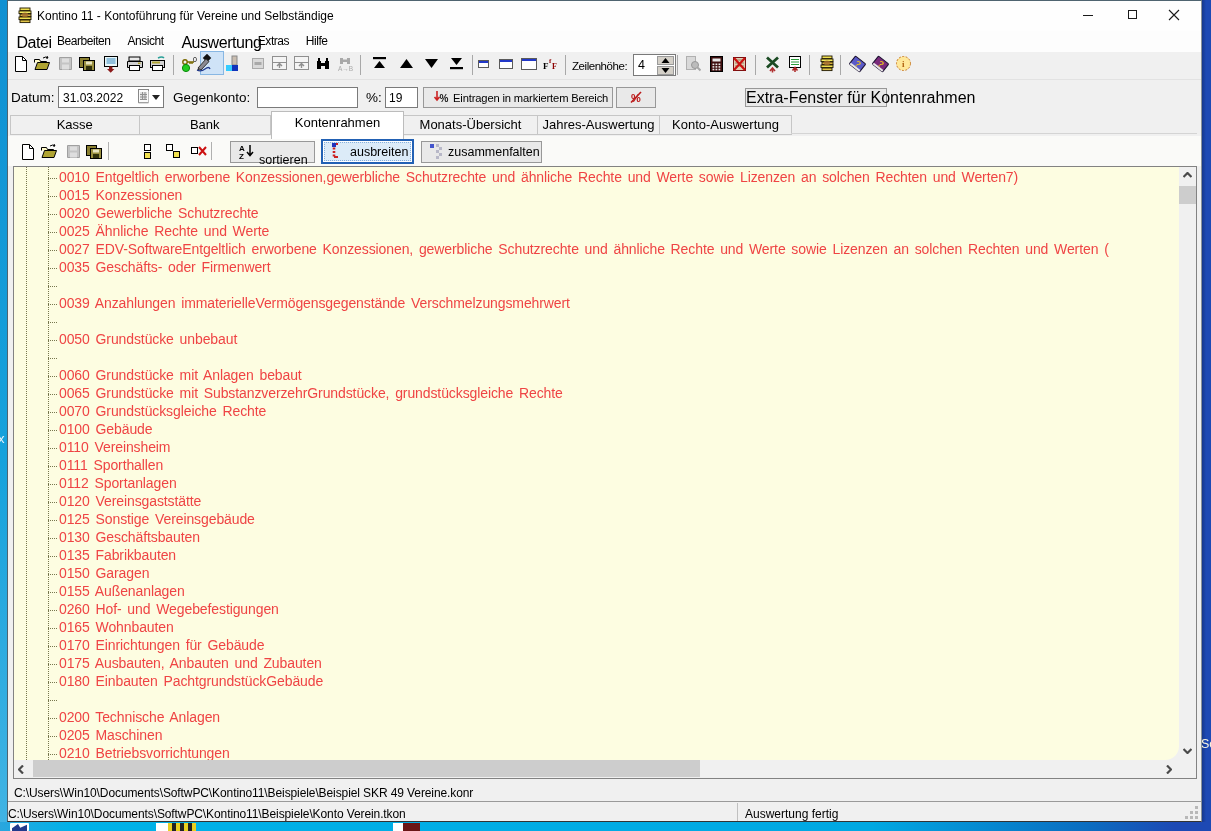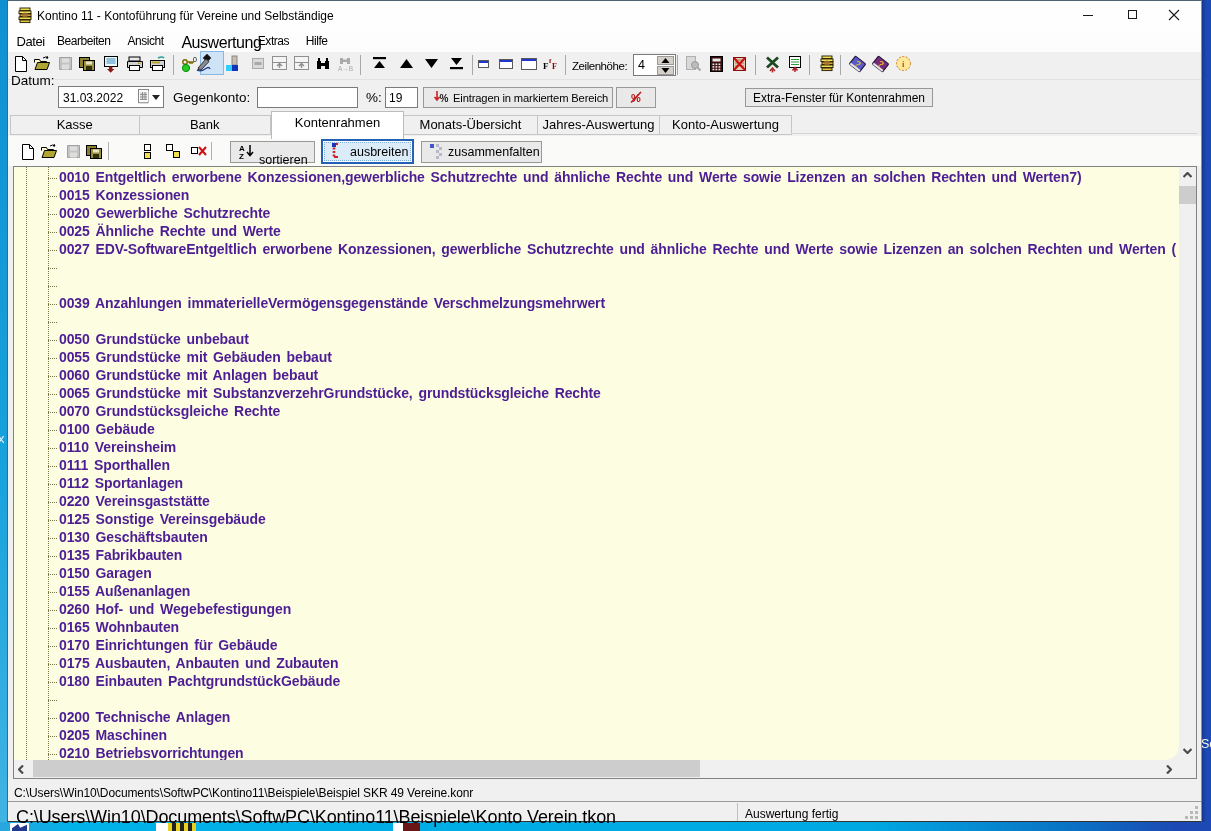--- a/index.html
+++ b/index.html
@@ -4,21 +4,21 @@
 *{margin:0;padding:0;box-sizing:border-box}
 html,body{width:1211px;height:831px;overflow:hidden}
 body{font-family:"Liberation Sans",sans-serif;position:relative;background:#1c40a6;-webkit-font-smoothing:antialiased}
 .abs{position:absolute}
 .lbl{position:absolute;font-size:13px;color:#000;white-space:nowrap}
 .sep1{position:absolute;width:1px;height:20px;background:#a8a8a8;top:54px}
 .sep2{position:absolute;width:1px;height:18px;background:#b0b0b0;top:141px}
 .field{position:absolute;background:#fff;border:1px solid #7a7a7a;font-size:13px;color:#000}
 .btn{position:absolute;background:#e9e9e9;border:1px solid #989898;font-size:13px;color:#000;text-align:center}
 .tab{position:absolute;top:114px;height:20px;background:#f0f0f0;border:1px solid #c6c6c6;font-size:13px;color:#000;text-align:center;line-height:18px}
-.row{position:absolute;left:45px;height:18px;line-height:17px;font-size:14px;font-weight:bold;color:#4c1d95;white-space:nowrap;letter-spacing:-0.1px;word-spacing:2px}
+.row{position:absolute;left:45px;height:18px;line-height:17px;font-size:14px;font-weight:normal;color:#ef4444;white-space:nowrap;letter-spacing:-0.1px;word-spacing:2px}
 .hdot{position:absolute;height:1px;background-image:repeating-linear-gradient(to right,#77774e 0 1px,transparent 1px 2px)}
 .vdot{position:absolute;width:1px;background-image:repeating-linear-gradient(to bottom,#77774e 0 1px,transparent 1px 2px)}
 
 </style></head><body>
 <div class="abs" style="left:0;top:0;width:8px;height:831px;background:linear-gradient(#1090d2,#16a2dc 55%,#42b4e4)"></div>
 <div class="abs" style="left:1202px;top:0;width:9px;height:831px;background:linear-gradient(90deg,#16388c,#1d49b4 45%)"></div>
 <div class="abs" style="left:0;top:822px;width:1211px;height:9px;background:linear-gradient(90deg,#2aa6de 0,#00b2e8 6%,#00a8e2 72%,#0b6cc0 90%,#1d49b4 97%)"></div>
 <div class="abs" style="left:10px;top:823px;width:19px;height:8px;background:#fff;border-radius:1px"></div>
 <div class="abs" style="left:12px;top:824px;width:15px;height:7px;background:#223a8c;clip-path:polygon(0 60%,40% 0,55% 55%,100% 10%,100% 100%,0 100%)"></div>
 <div class="abs" style="left:156px;top:823px;width:12px;height:8px;background:#fff"></div>
@@ -43,21 +43,21 @@
         <ellipse cx="8" cy="8" rx="3.2" ry="2.4" fill="#a87030" opacity="0.8"></ellipse>
       </g>
     </svg>
 <div class="lbl" style="left:29px;top:8px;font-size:12px">Kontino 11 - Kontoführung für Vereine und Selbständige</div>
 <div class="abs" style="left:1075px;top:14px;width:10px;height:1px;background:#1a1a1a"></div>
 <div class="abs" style="left:1120px;top:9px;width:9px;height:9px;border:1px solid #1a1a1a"></div>
 <svg style="position:absolute;left:1160px;top:8px" width="12" height="12" viewBox="0 0 12 12">
       <path d="M1 1 L11 11 M11 1 L1 11" stroke="#1a1a1a" stroke-width="1.1"></path>
     </svg>
 <div class="abs" style="left:0;top:30px;width:1193px;height:21px;background:#fdfdfd"></div>
-<div class="lbl" style="left:8.5px;top:33px;font-size:13px;letter-spacing:-0.45px">Datei</div>
+<div class="lbl" style="left:8.5px;top:33px;font-size:16px;letter-spacing:-0.45px">Datei</div>
 <div class="lbl" style="left:49px;top:33px;font-size:12px;letter-spacing:-0.45px">Bearbeiten</div>
 <div class="lbl" style="left:119.4px;top:33px;font-size:12px;letter-spacing:-0.45px">Ansicht</div>
 <div class="lbl" style="left:173.4px;top:33px;font-size:16px;letter-spacing:-0.45px">Auswertung</div>
 <div class="lbl" style="left:249.8px;top:33px;font-size:12px;letter-spacing:-0.45px">Extras</div>
 <div class="lbl" style="left:297.8px;top:33px;font-size:12px;letter-spacing:-0.45px">Hilfe</div>
 <div class="abs" style="left:0;top:51px;width:1193px;height:28px;background:#f0f0f0;border-bottom:1px solid #e2e2e2"></div>
 <svg style="position:absolute;left:5px;top:54px" width="17" height="18" viewBox="0 0 17 18">
       <path d="M2.5 1.5 h7 l4 4 v11 h-11 z" fill="#fff" stroke="#000"></path>
       <path d="M9.5 1.5 v4 h4" fill="none" stroke="#000"></path>
     </svg>
@@ -242,21 +242,21 @@
 <div class="field" style="left:625px;top:53px;width:43px;height:22px"></div>
 <div class="lbl" style="left:630px;top:57px;font-size:12.5px">4</div>
 <div class="abs" style="left:649px;top:55px;width:17px;height:9px;background:#d4d0c8;border:1px solid #9a9a9a"></div>
 <div class="abs" style="left:649px;top:65px;width:17px;height:9px;background:#d4d0c8;border:1px solid #9a9a9a"></div>
 <svg style="position:absolute;left:649px;top:55px" width="17" height="9" viewBox="0 0 17 9">
       <path d="M8.5 2 L12.5 7 h-8 z" fill="#000"></path>
     </svg>
 <svg style="position:absolute;left:649px;top:65px" width="17" height="9" viewBox="0 0 17 9">
       <path d="M8.5 7 L4.5 2 h8 z" fill="#000"></path>
     </svg>
-<div class="lbl" style="left:3px;top:72px;font-size:13.5px">Datum:</div>
+<div class="lbl" style="left:3px;top:89px;font-size:13.5px">Datum:</div>
 <div class="field" style="left:50px;top:85px;width:106px;height:22px"></div>
 <div class="lbl" style="left:55px;top:90px;font-size:12px">31.03.2022</div>
 <svg style="position:absolute;left:127px;top:87px" width="16" height="16" viewBox="0 0 16 16">
       <rect x="3.5" y="1.5" width="10" height="13" fill="#fbfbfb" stroke="#888"></rect>
       <rect x="5" y="4" width="7" height="8" fill="#e0e0e0"></rect>
       <path d="M5 6.5 h7 M5 9 h7 M5 11.5 h7 M7.5 4 v8 M10 4 v8" stroke="#909090" stroke-width="1"></path>
       <path d="M13.5 3 v12 h-10" stroke="#bbb" fill="none"></path>
     </svg>
 <svg style="position:absolute;left:143px;top:93px" width="10" height="7" viewBox="0 0 10 7">
       <path d="M1 1 L5 6 L9 1 z" fill="#222"></path>
@@ -270,21 +270,21 @@
 <svg style="position:absolute;left:425px;top:88px" width="22" height="16" viewBox="0 0 22 16">
       <path d="M4 2 v9 m-2.5 -3 l2.5 3 2.5 -3" fill="none" stroke="#cc2222" stroke-width="1.6"></path>
       <text x="6.5" y="13" font-size="10" font-weight="bold" fill="#1a1a1a">%</text>
     </svg>
 <div class="lbl" style="left:445px;top:91px;font-size:11.2px;letter-spacing:-0.15px">Eintragen in markiertem Bereich</div>
 <div class="btn" style="left:608px;top:86px;width:40px;height:21px"></div>
 <svg style="position:absolute;left:620px;top:88px" width="18" height="16" viewBox="0 0 18 16">
       <text x="3" y="13" font-size="11" font-weight="bold" fill="#bb1a1a">%</text>
       <path d="M3 13.5 L13 3" stroke="#bb1a1a" stroke-width="1.6"></path>
     </svg>
-<div class="btn" style="left:737px;top:87px;width:188px;height:19px;line-height:18px;font-size:12px;white-space:nowrap">Extra-Fenster für Kontenrahmen</div>
+<div class="btn" style="left:737px;top:87px;width:142px;height:19px;line-height:18px;font-size:16px;white-space:nowrap">Extra-Fenster für Kontenrahmen</div>
 <div class="tab" style="left:2px;width:129.5px;">Kasse</div>
 <div class="tab" style="left:131.5px;width:131.5px;border-left:none;">Bank</div>
 <div class="tab" style="left:263px;top:110px;height:28px;width:133px;background:#fff;border:1px solid #bcbcbc;border-bottom:none;line-height:21px;z-index:3">Kontenrahmen</div>
 <div class="tab" style="left:396px;width:134px;border-left:none;">Monats-Übersicht</div>
 <div class="tab" style="left:530px;width:122px;border-left:none;">Jahres-Auswertung</div>
 <div class="tab" style="left:652px;width:132px;border-left:none;">Konto-Auswertung</div>
 <div class="abs" style="left:783px;top:132px;width:406px;height:1px;background:#d4d4d4"></div>
 <div class="abs" style="left:0;top:135px;width:1193px;height:30px;background:#fafaf8"></div>
 <svg style="position:absolute;left:11.5px;top:142px" width="17" height="18" viewBox="0 0 17 18">
       <path d="M2.5 1.5 h7 l4 4 v11 h-11 z" fill="#fff" stroke="#000"></path>
@@ -354,44 +354,44 @@
 <div class="row" style="top:2px">0010 Entgeltlich erworbene Konzessionen,gewerbliche Schutzrechte und ähnliche Rechte und Werte sowie Lizenzen an solchen Rechten und Werten7)</div>
 <div class="hdot" style="left:34px;top:29px;width:10px"></div>
 <div class="row" style="top:20px">0015 Konzessionen</div>
 <div class="hdot" style="left:34px;top:47px;width:10px"></div>
 <div class="row" style="top:38px">0020 Gewerbliche Schutzrechte</div>
 <div class="hdot" style="left:34px;top:65px;width:10px"></div>
 <div class="row" style="top:56px">0025 Ähnliche Rechte und Werte</div>
 <div class="hdot" style="left:34px;top:83px;width:10px"></div>
 <div class="row" style="top:74px">0027 EDV-SoftwareEntgeltlich erworbene Konzessionen, gewerbliche Schutzrechte und ähnliche Rechte und Werte sowie Lizenzen an solchen Rechten und Werten (</div>
 <div class="hdot" style="left:34px;top:101px;width:10px"></div>
+<div class="row" style="top:92px">0035 Geschäfts- oder Firmenwert</div>
 <div class="hdot" style="left:34px;top:119px;width:10px"></div>
 <div class="hdot" style="left:34px;top:137px;width:10px"></div>
 <div class="row" style="top:128px">0039 Anzahlungen immaterielleVermögensgegenstände Verschmelzungsmehrwert</div>
 <div class="hdot" style="left:34px;top:155px;width:10px"></div>
 <div class="hdot" style="left:34px;top:173px;width:10px"></div>
 <div class="row" style="top:164px">0050 Grundstücke unbebaut</div>
 <div class="hdot" style="left:34px;top:191px;width:10px"></div>
-<div class="row" style="top:182px">0055 Grundstücke mit Gebäuden bebaut</div>
 <div class="hdot" style="left:34px;top:209px;width:10px"></div>
 <div class="row" style="top:200px">0060 Grundstücke mit Anlagen bebaut</div>
 <div class="hdot" style="left:34px;top:227px;width:10px"></div>
 <div class="row" style="top:218px">0065 Grundstücke mit SubstanzverzehrGrundstücke, grundstücksgleiche Rechte</div>
 <div class="hdot" style="left:34px;top:245px;width:10px"></div>
 <div class="row" style="top:236px">0070 Grundstücksgleiche Rechte</div>
 <div class="hdot" style="left:34px;top:263px;width:10px"></div>
 <div class="row" style="top:254px">0100 Gebäude</div>
 <div class="hdot" style="left:34px;top:281px;width:10px"></div>
 <div class="row" style="top:272px">0110 Vereinsheim</div>
 <div class="hdot" style="left:34px;top:299px;width:10px"></div>
 <div class="row" style="top:290px">0111 Sporthallen</div>
 <div class="hdot" style="left:34px;top:317px;width:10px"></div>
 <div class="row" style="top:308px">0112 Sportanlagen</div>
 <div class="hdot" style="left:34px;top:335px;width:10px"></div>
-<div class="row" style="top:326px">0220 Vereinsgaststätte</div>
+<div class="row" style="top:326px">0120 Vereinsgaststätte</div>
 <div class="hdot" style="left:34px;top:353px;width:10px"></div>
 <div class="row" style="top:344px">0125 Sonstige Vereinsgebäude</div>
 <div class="hdot" style="left:34px;top:371px;width:10px"></div>
 <div class="row" style="top:362px">0130 Geschäftsbauten</div>
 <div class="hdot" style="left:34px;top:389px;width:10px"></div>
 <div class="row" style="top:380px">0135 Fabrikbauten</div>
 <div class="hdot" style="left:34px;top:407px;width:10px"></div>
 <div class="row" style="top:398px">0150 Garagen</div>
 <div class="hdot" style="left:34px;top:425px;width:10px"></div>
 <div class="row" style="top:416px">0155 Außenanlagen</div>
@@ -424,21 +424,21 @@
 <div class="abs" style="left:6px;top:759px;width:1181px;height:17px;background:#f0f0f0"></div>
 <svg style="position:absolute;left:10px;top:764px" width="6" height="9" viewBox="0 0 6 9">
       <path d="M5 0.5 L1 4.5 L5 8.5" fill="none" stroke="#4a4a4a" stroke-width="2.2"></path>
     </svg>
 <div class="abs" style="left:25px;top:759px;width:667px;height:17px;background:#cdcdcd"></div>
 <svg style="position:absolute;left:1158px;top:764px" width="6" height="9" viewBox="0 0 6 9">
       <path d="M1 0.5 L5 4.5 L1 8.5" fill="none" stroke="#4a4a4a" stroke-width="2.2"></path>
     </svg>
 <div class="lbl" style="left:6px;top:785px;font-size:12px;letter-spacing:-0.1px">C:\Users\Win10\Documents\SoftwPC\Kontino11\Beispiele\Beispiel SKR 49 Vereine.konr</div>
 <div class="abs" style="left:0;top:800px;width:1193px;height:1px;background:#9a9a9a"></div>
-<div class="lbl" style="left:8px;top:806px;font-size:18px;letter-spacing:-0.1px">C:\Users\Win10\Documents\SoftwPC\Kontino11\Beispiele\Konto Verein.tkon</div>
+<div class="lbl" style="left:0px;top:806px;font-size:12px;letter-spacing:-0.1px">C:\Users\Win10\Documents\SoftwPC\Kontino11\Beispiele\Konto Verein.tkon</div>
 <div class="abs" style="left:729px;top:802px;width:1px;height:18px;background:#c0c0c0"></div>
 <div class="lbl" style="left:737px;top:806px;font-size:12px">Auswertung fertig</div>
 <svg style="position:absolute;left:1177px;top:805px" width="14" height="14" viewBox="0 0 14 14">
       <rect x="10" y="0" width="3" height="3" fill="#b8b8b8"></rect>
       <rect x="5" y="5" width="3" height="3" fill="#b8b8b8"></rect>
       <rect x="10" y="5" width="3" height="3" fill="#b8b8b8"></rect>
       <rect x="0" y="10" width="3" height="3" fill="#b8b8b8"></rect>
       <rect x="5" y="10" width="3" height="3" fill="#b8b8b8"></rect>
       <rect x="10" y="10" width="3" height="3" fill="#b8b8b8"></rect>
     </svg>

